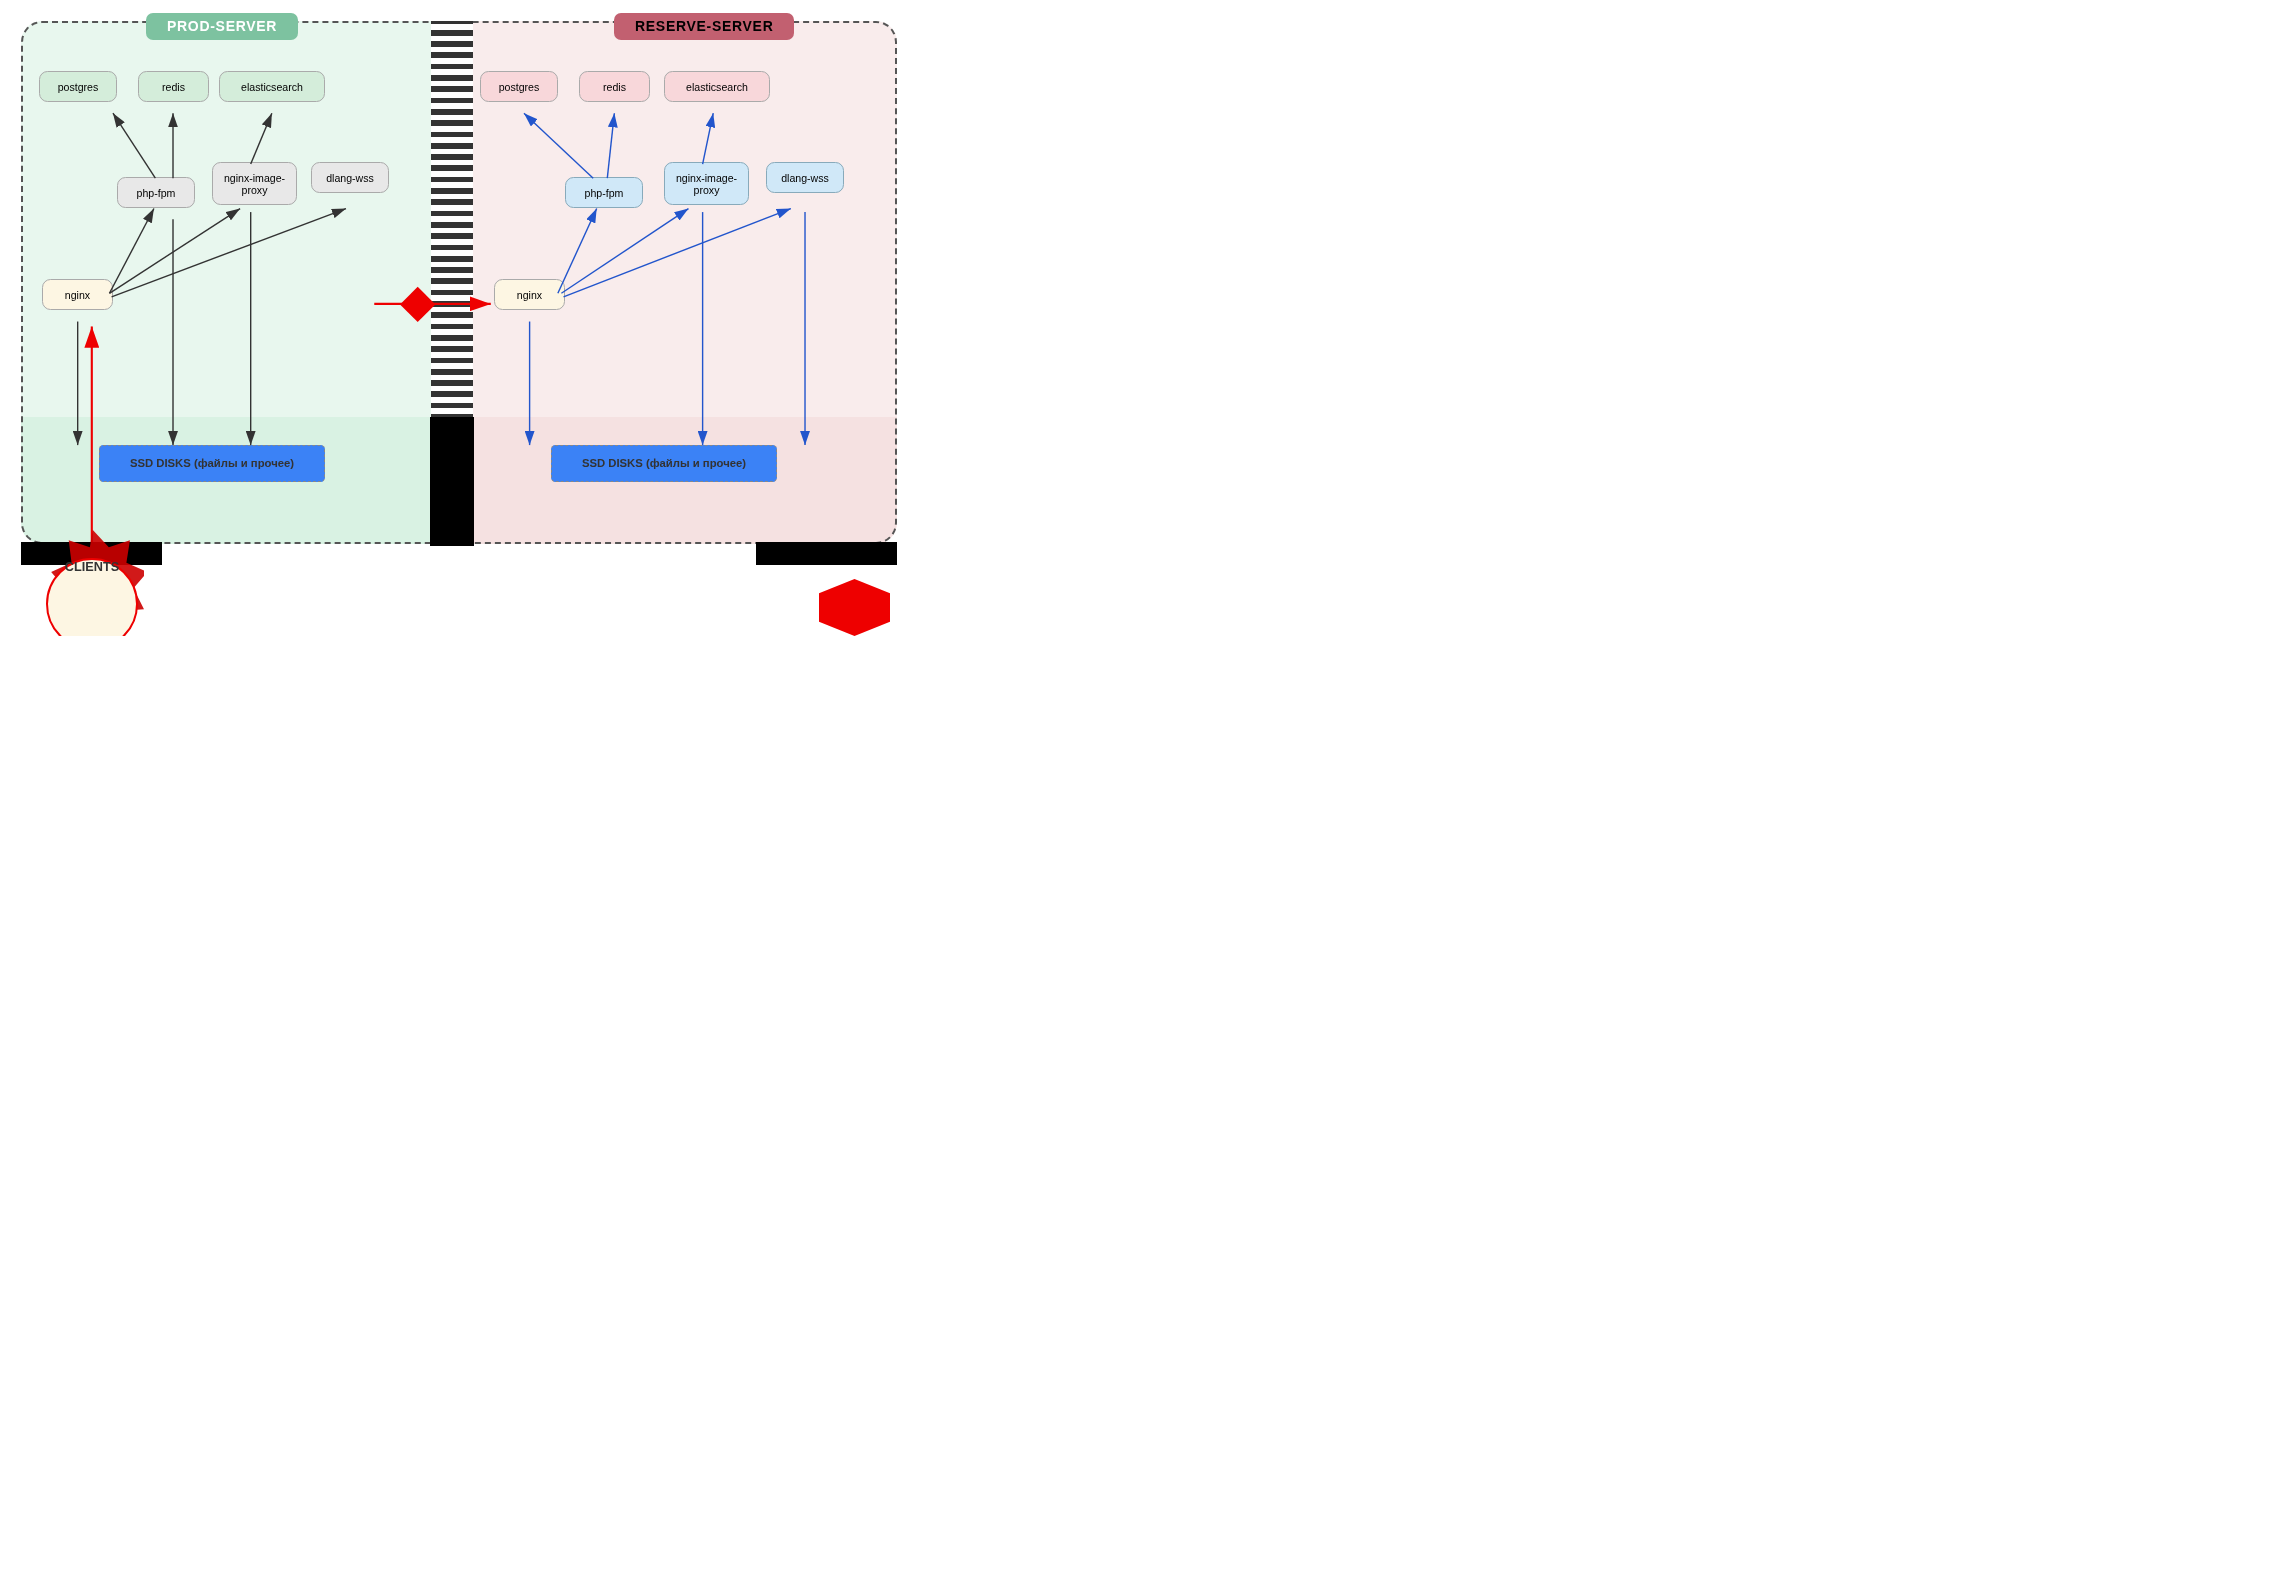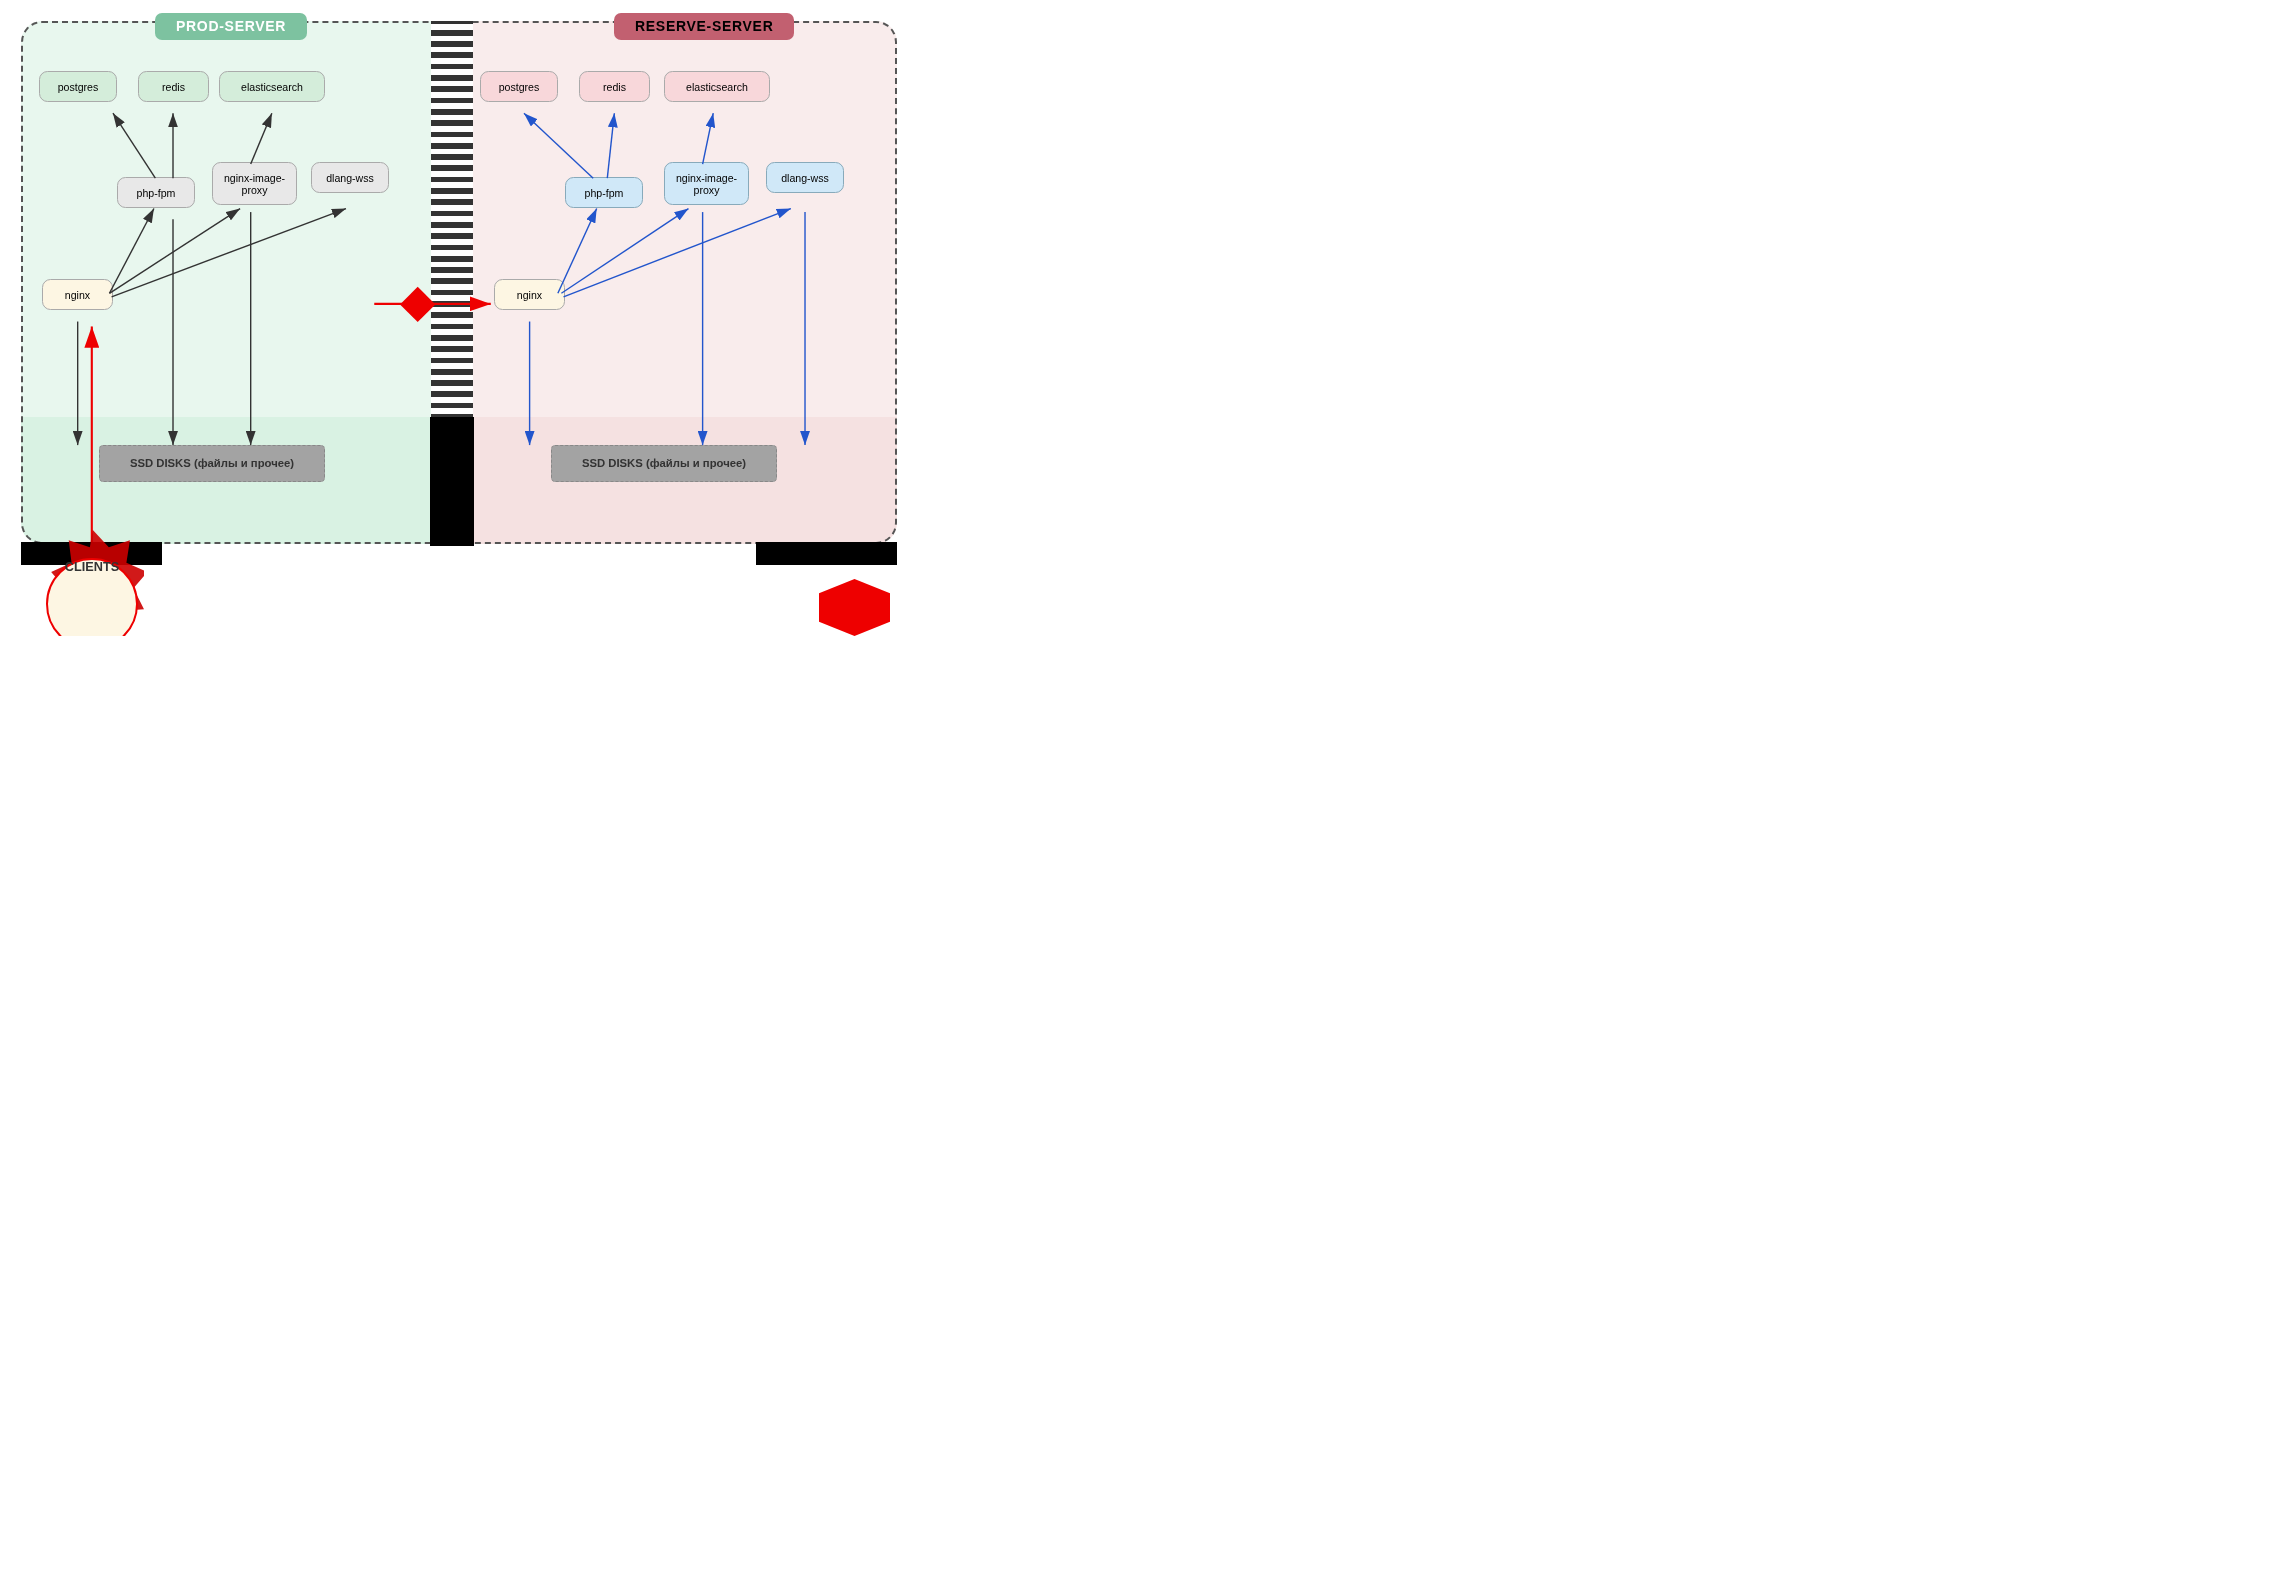--- a/index.html
+++ b/index.html
@@ -45,21 +45,21 @@
         #fff 5.7px,
         #fff 11.3px
       );
       z-index: 2;
     }
 
     
     .prod-label {
       position: absolute;
       top: 12.7px;
-      left: 155px;
+      left: 146px;
       background: #7dc2a0;
       color: #fff;
       font-weight: bold;
       font-size: 14px;
       padding: 5.7px 21px;
       border-radius: 7px;
       letter-spacing: 0.7px;
       z-index: 10;
     }
 
@@ -118,21 +118,21 @@
       width: 424px;
       height: 127px;
       background: rgba(230, 180, 180, 0.4);
       border-radius: 0 0 21px 0;
     }
 
     
     .ssd-box {
       position: absolute;
       border: 1.4px dashed #888;
-      background: #a3a3a3;
+      background: #3b82f6;
       border-radius: 4.2px;
       font-size: 11.3px;
       font-weight: bold;
       color: #333;
       padding: 11.3px 17px;
       text-align: center;
     }
 
     .ssd-prod-box {
       top: 445px;

